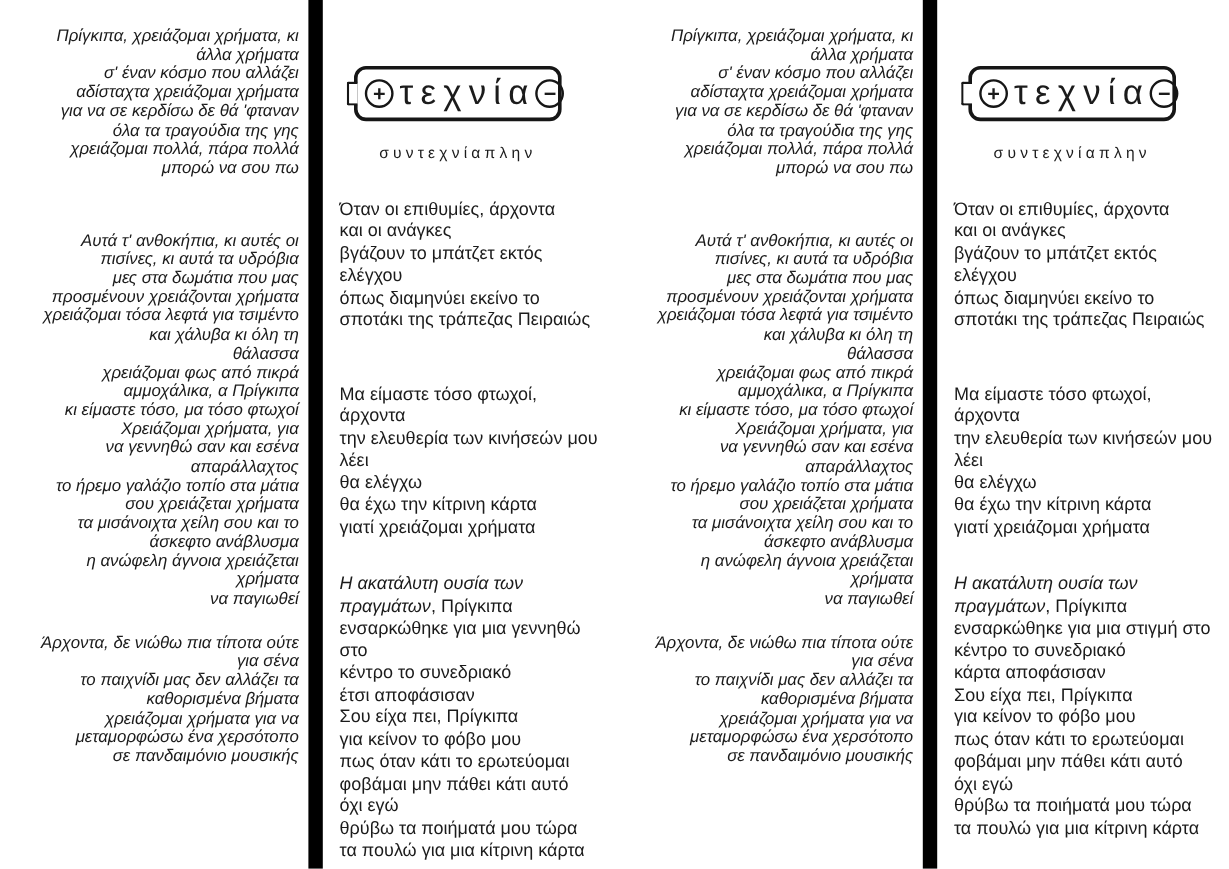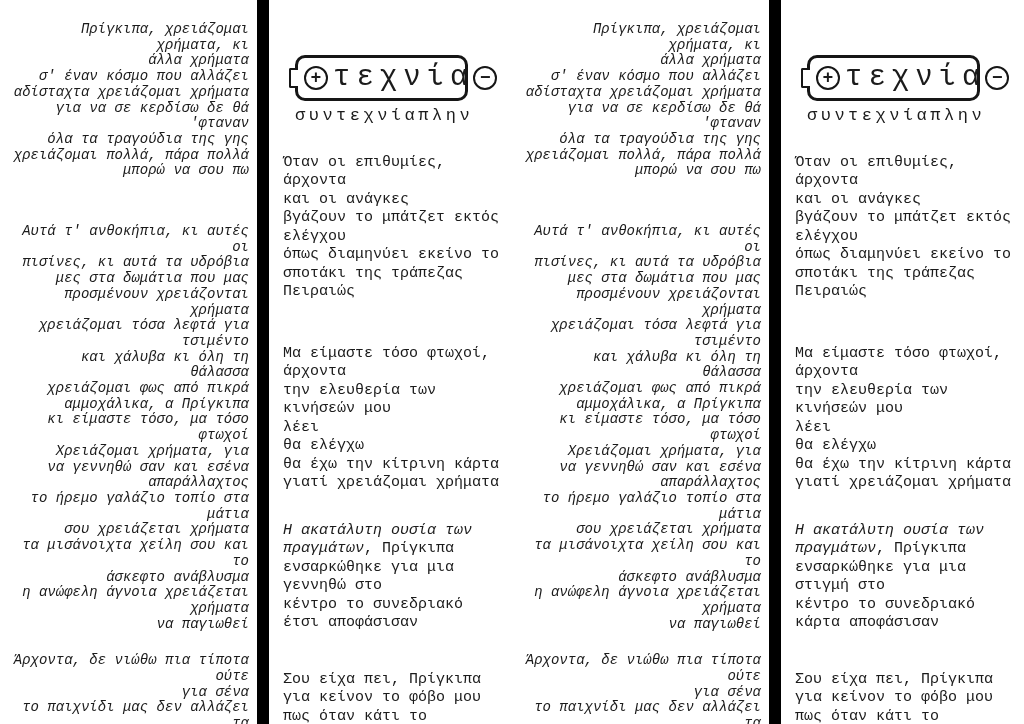--- a/index.html
+++ b/index.html
@@ -4,21 +4,21 @@
 <style>
   html, body { margin: 0; padding: 0; }
   body {
     width: 1024px; height: 724px;
     background: #ffffff;
     overflow: hidden;
   }
   .sheet {
     display: flex;
     width: 1024px; height: 724px;
-    font-family: Liberation Mono, monospace;
+    font-family: Liberation Sans, sans-serif;
     color: #1b1b1b;
     background: #ffffff;
     align-items: center;
   }
   .panel { display: flex; width: 512px; height: 724px; }
 
   
   .col-left {
     box-sizing: border-box;
     width: 257px;
@@ -38,21 +38,21 @@
   
   .col-right {
     box-sizing: border-box;
     width: 243px;
     padding: 0 4px 0 14px;
     font-size: 15px;
     line-height: 18.5px;
   }
   .col-right .rs1 { margin-bottom: 43px; }
   .col-right .rs2 { margin-bottom: 29px; }
-  .col-right .rs3 { margin-bottom: 38px; }
+  .col-right .rs3 { }
 
   .logo-block {
     width: 173px;
     margin: 55px 0 28px 12px;
     text-align: center;
   }
   .battery {
     position: relative;
     display: flex;
     align-items: center;
@@ -86,22 +86,22 @@
     flex: 0 0 auto;
     font-style: normal;
   }
   .battery-word {
     font-size: 29px;
     letter-spacing: 6px;
     margin-left: 5px;
     white-space: nowrap;
   }
   .logo-subtitle {
-    margin-top: 6px;
-    font-size: 17px;
+    margin-top: 18px;
+    font-size: 13px;
     letter-spacing: 3.5px;
     white-space: nowrap;
   }
   .italic-lead { font-style: italic; }
 </style>
 </head>
 <body>
 
 <div class="sheet">
 

